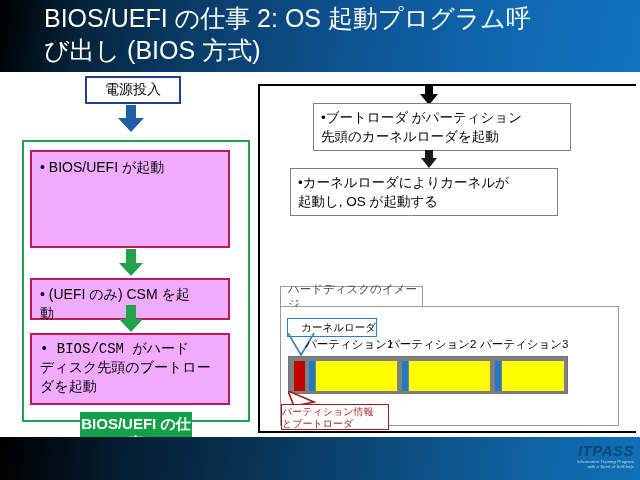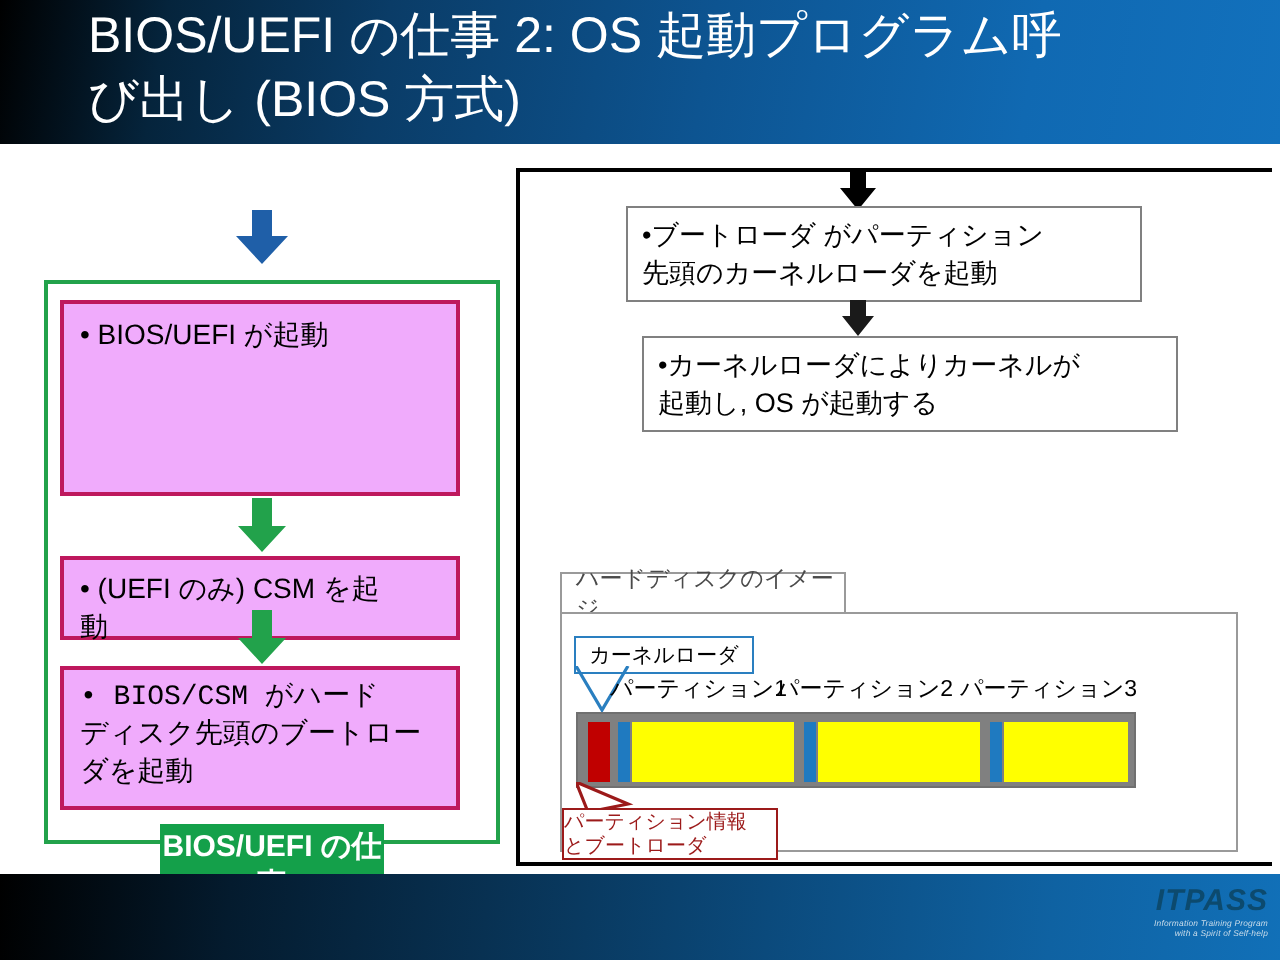--- a/index.html
+++ b/index.html
@@ -83,41 +83,41 @@
     border:2px solid #000000;border-right:none;box-sizing:border-box;
   }
   .black-arrow{position:absolute;left:419px;top:84px;width:20px;height:22px;}
 
   
   .wbox{
     position:absolute;border:1.5px solid #808080;background:#ffffff;
     box-sizing:border-box;font-size:13.5px;line-height:19px;color:#000000;
   }
   .wb1{left:313px;top:103px;width:258px;height:48px;}
-  .wb2{left:290px;top:168px;width:268px;height:48px;margin-left:31px;}
+  .wb2{left:290px;top:168px;width:268px;height:48px;}
   .wb-txt{position:absolute;left:7px;top:4px;right:5px;white-space:pre-line;}
   .gray-arrow{position:absolute;left:420px;top:150px;width:18px;height:19px;}
 
   
   .hd-tab{
     position:absolute;left:280px;top:286px;width:143px;height:21px;
     border:1.2px solid #9a9a9a;border-bottom:none;background:#ffffff;
     font-size:11.5px;color:#4a4a4a;display:flex;align-items:center;
     padding-left:7px;box-sizing:border-box;
   }
   .hd-panel{
     position:absolute;left:280px;top:306px;width:339px;height:120px;
     border:1.2px solid #9a9a9a;background:#ffffff;box-sizing:border-box;
   }
 
   .kl-box{
     position:absolute;left:287px;top:318px;width:88px;height:17px;
     border:1.4px solid #2a7fc0;background:#ffffff;
     font-size:10.5px;color:#000000;display:flex;align-items:center;
-    justify-content:center;
+    justify-content:flex-end;
   }
   .kl-pointer{position:absolute;left:287px;top:333px;width:40px;height:28px;}
 
   .part-labels{position:absolute;left:305px;top:337px;width:320px;height:16px;}
   .part-label{position:absolute;font-size:11.5px;color:#000000;top:0;}
   .pl1{left:0px;}
   .pl2{left:83px;text-align:right;}
   .pl3{left:175px;}
 
   
@@ -145,20 +145,23 @@
 </head>
 <body>
 
 <div class="slide">
 
   <div class="header">
     <div class="header-title">BIOS/UEFI の仕事 2: OS 起動プログラム呼
 び出し (BIOS 方式)</div>
   </div>
 
+  <div class="power-box">
+    <span>電源投入</span>
+  </div>
 
   <div class="blue-arrow">
     <svg width="28" height="28" viewBox="0 0 28 28">
       <polygon points="9,0 19,0 19,13 27,13 14,27 1,13 9,13" fill="#1f5fa8"></polygon>
     </svg>
   </div>
 
   <div class="green-outer"></div>
 
   <div class="green-box gb1">

